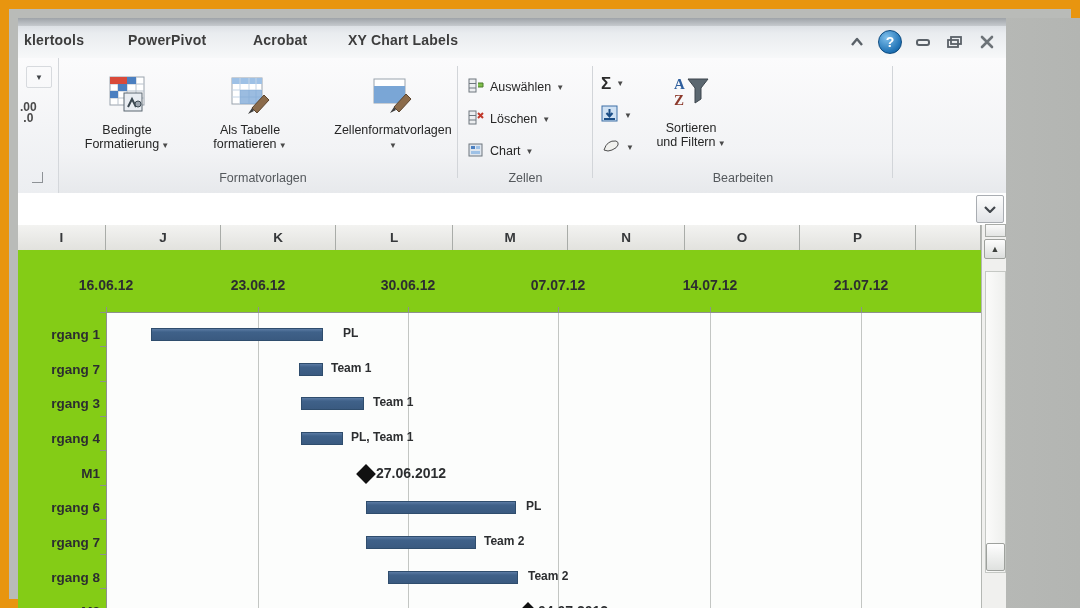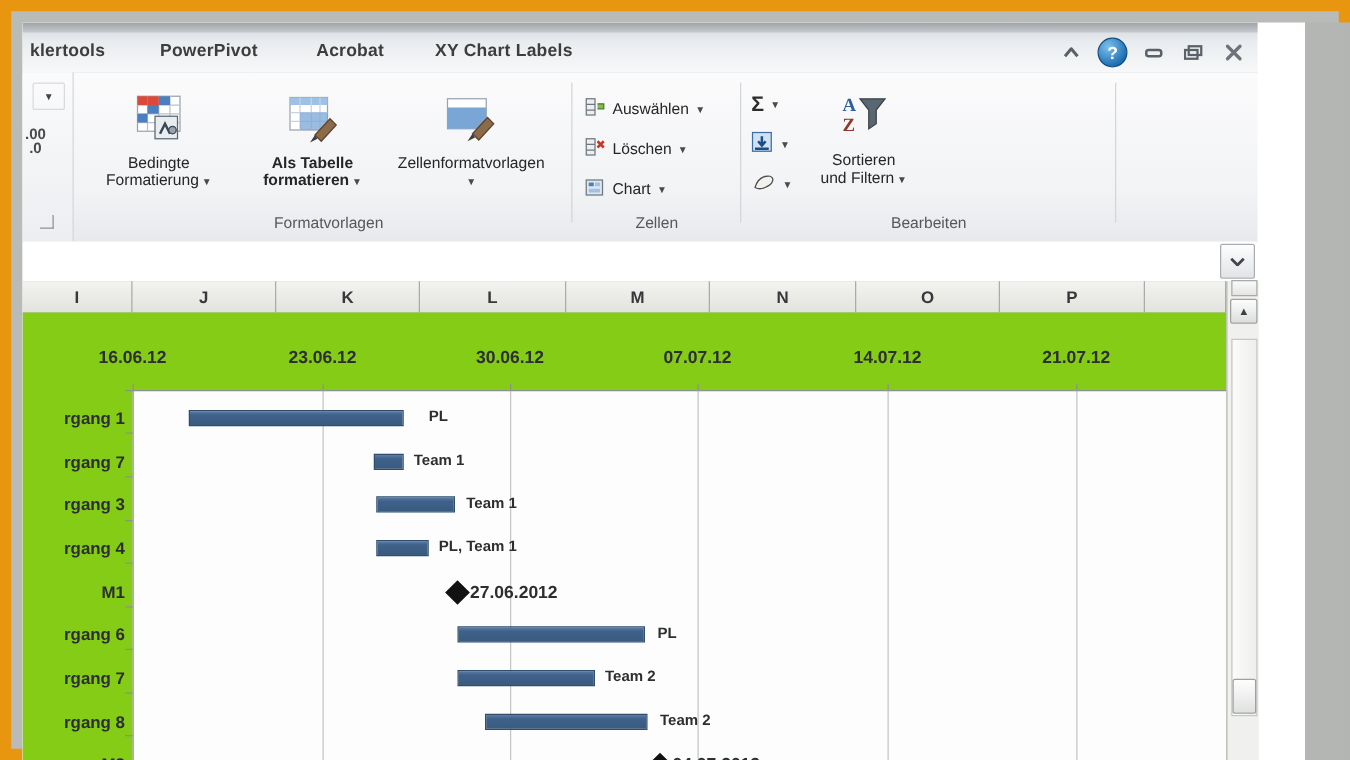--- a/index.html
+++ b/index.html
@@ -15,21 +15,21 @@
     background:#b9bbb8;
   }
   
   .desktop{
     position:absolute;left:9px;top:9px;width:1062px;height:590px;
     background:linear-gradient(to right,#c3c5c2 0%,#c6c8c5 55%,#b3b5b2 100%);
   }
   
   .xlwin{
     position:absolute;left:0px;top:0px;width:988px;height:590px;
-    background:#ffffff;overflow:hidden;padding-left:38px;
+    background:#ffffff;overflow:hidden;
   }
   
   .tabstrip{
     position:absolute;left:0;top:0;width:988px;height:40px;
     background:linear-gradient(to bottom,#cfd4da 0%,#e9ecef 38%,#f7f8f9 100%);
     border-bottom:1px solid #c9ccd0;
   }
   .tabstrip:before{
     content:"";position:absolute;left:0;top:0;width:988px;height:8px;
     background:linear-gradient(to bottom,#9ea3a8,#c6cace);
@@ -214,42 +214,42 @@
                 <rect x="14" y="3" width="9" height="7" fill="#d94a3a"></rect>
                 <rect x="20" y="19" width="18" height="18" fill="#e9edf2" stroke="#5b6770"></rect>
                 <path d="M24 33 l4-8 l4 8" fill="none" stroke="#3a4750" stroke-width="2"></path>
                 <circle cx="34" cy="30" r="3" fill="#9aa3ad" stroke="#3a4750"></circle>
               </svg>
             </span>
             <span class="lbl">Bedingte</span>
             <span>Formatierung</span><span class="caret"> ▼</span>
           </div>
 
-          <div class="bigbtn" style="left:138px;width:108px;font-weight:bold;">
+          <div class="bigbtn" style="left:138px;width:108px;">
             <span class="iconbox">
               <svg width="46" height="42" viewBox="0 0 46 42">
                 <rect x="5" y="4" width="30" height="26" fill="#fff" stroke="#9aa3ad"></rect>
                 <rect x="5" y="4" width="30" height="6" fill="#9ec1e6"></rect>
                 <g stroke="#c3d4e6" stroke-width="1">
                   <line x1="5" y1="16" x2="35" y2="16"></line>
                     <line x1="5" y1="23" x2="35" y2="23"></line>
                   <line x1="13" y1="4" x2="13" y2="30"></line>
                     <line x1="22" y1="4" x2="22" y2="30"></line>
                     <line x1="29" y1="4" x2="29" y2="30"></line>
                 </g>
                 <rect x="13" y="16" width="22" height="14" fill="#7aa6d6" opacity=".75"></rect>
                 <path d="M25 34 l12-13 l5 5 l-12 13 z" fill="#8b6b4a" stroke="#5c452e"></path>
                 <path d="M25 34 l-4 6 l6 -3 z" fill="#3c3c3c"></path>
               </svg>
             </span>
             <span class="lbl">Als Tabelle</span>
             <span>formatieren</span><span class="caret"> ▼</span>
           </div>
 
-          <div class="bigbtn" style="left:244px;width:150px;">
+          <div class="bigbtn" style="left:260px;width:150px;">
             <span class="iconbox">
               <svg width="46" height="42" viewBox="0 0 46 42">
                 <rect x="4" y="5" width="31" height="24" fill="#fff" stroke="#9aa3ad"></rect>
                 <rect x="4" y="12" width="31" height="17" fill="#7aa6d6"></rect>
                 <path d="M24 33 l12-13 l5 5 l-12 13 z" fill="#8b6b4a" stroke="#5c452e"></path>
                 <path d="M24 33 l-4 6 l6 -3 z" fill="#3c3c3c"></path>
               </svg>
             </span>
             <span class="lbl">Zellenformatvorlagen</span>
             <span class="caret">▼</span>

